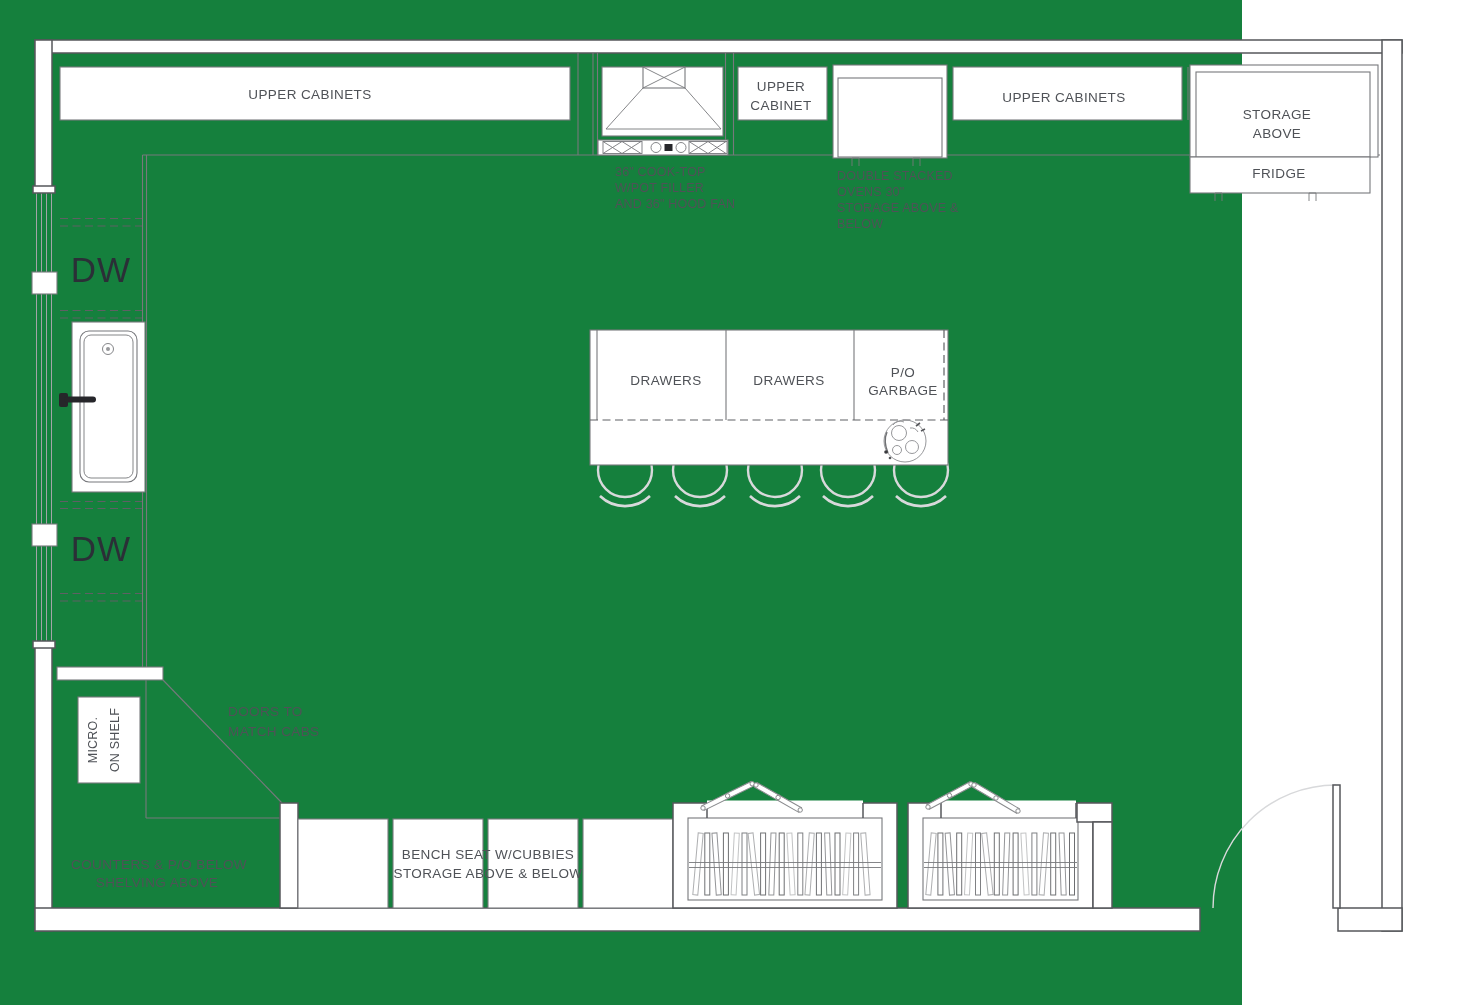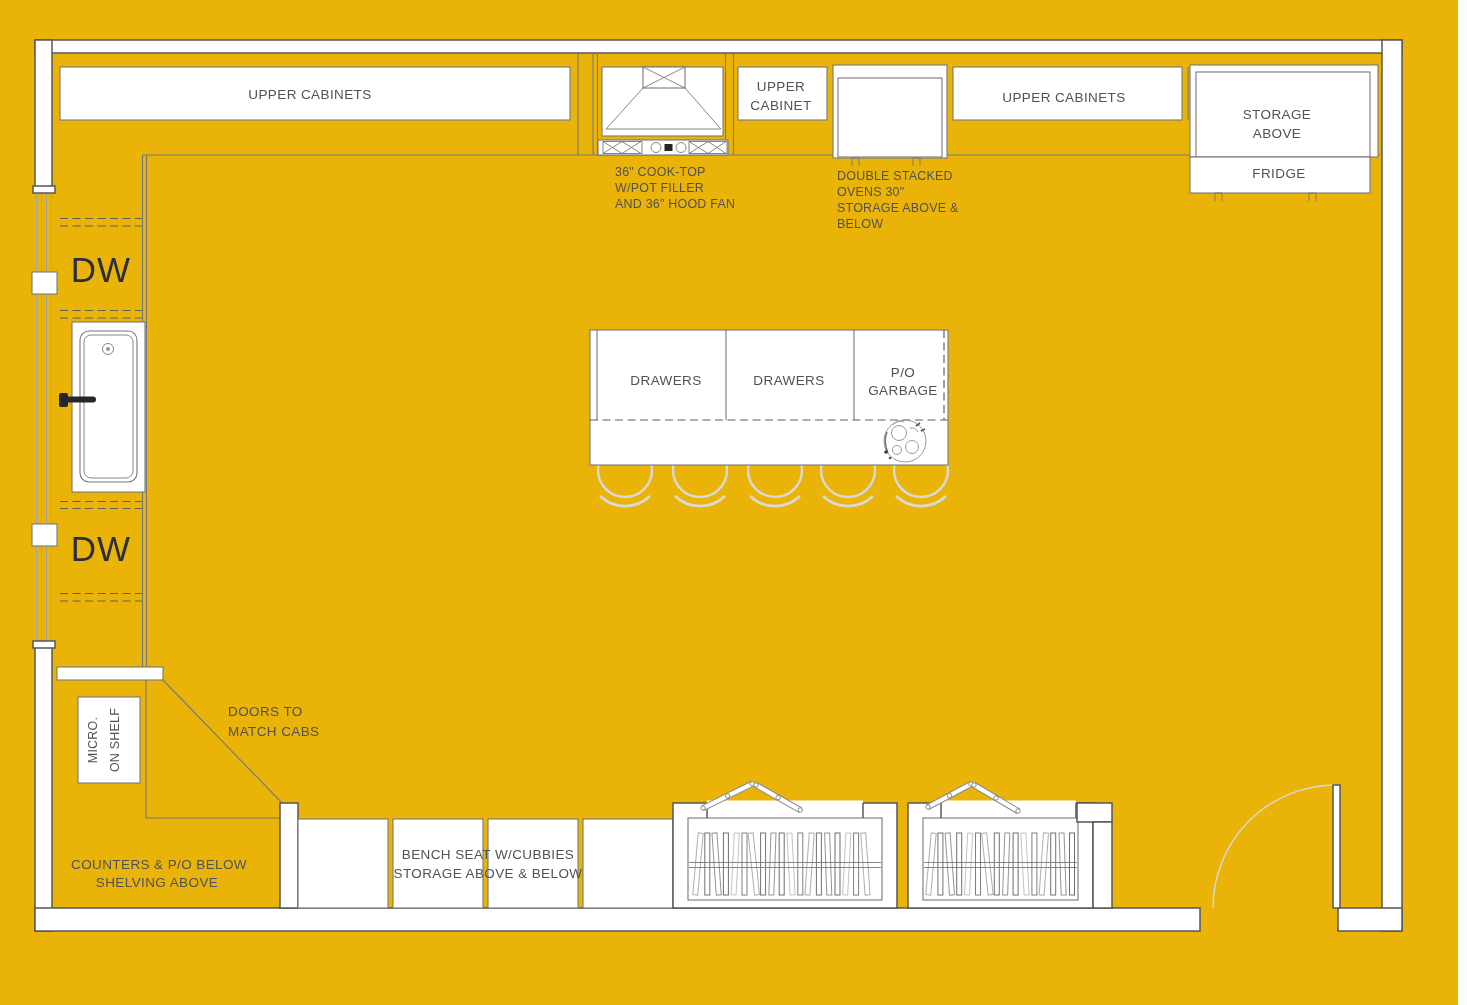--- a/index.html
+++ b/index.html
@@ -1,16 +1,16 @@
 <!DOCTYPE html>
 <html style="--wall: #56575b; --cabinet: #77787c; --dashed: #5f6064; --window: #a2a4a7; --light: #d8d9db; --text: #4f5257; --dark_text: #2b2f37;"><head>
 <meta charset="utf-8">
 <style>
   html,body { margin:0; padding:0; background:#ffffff; }
-  .stage { width:1458px; height:1005px; position:relative; background:#eab308; }
+  .stage { width:1242px; height:1005px; position:relative; background:#15803d; }
   svg { display:block; }
   .wallr  { fill:#fff; stroke:var(--wall); stroke-width:1.5; }
   .wline  { stroke:var(--wall); stroke-width:1.5; fill:none; }
   .cabr   { fill:#fff; stroke:var(--cabinet); stroke-width:1.1; }
   .cline  { stroke:var(--cabinet); stroke-width:1.1; fill:none; }
   .thin   { stroke-width:0.9; }
   .dash   { stroke:var(--dashed); stroke-width:1.2; stroke-dasharray:8 4.5; fill:none; }
   .winl   { stroke:var(--window); stroke-width:1; fill:none; }
   .light  { stroke:var(--light); fill:none; }
   .decor  { stroke:#97989b; fill:none; stroke-width:1; }

